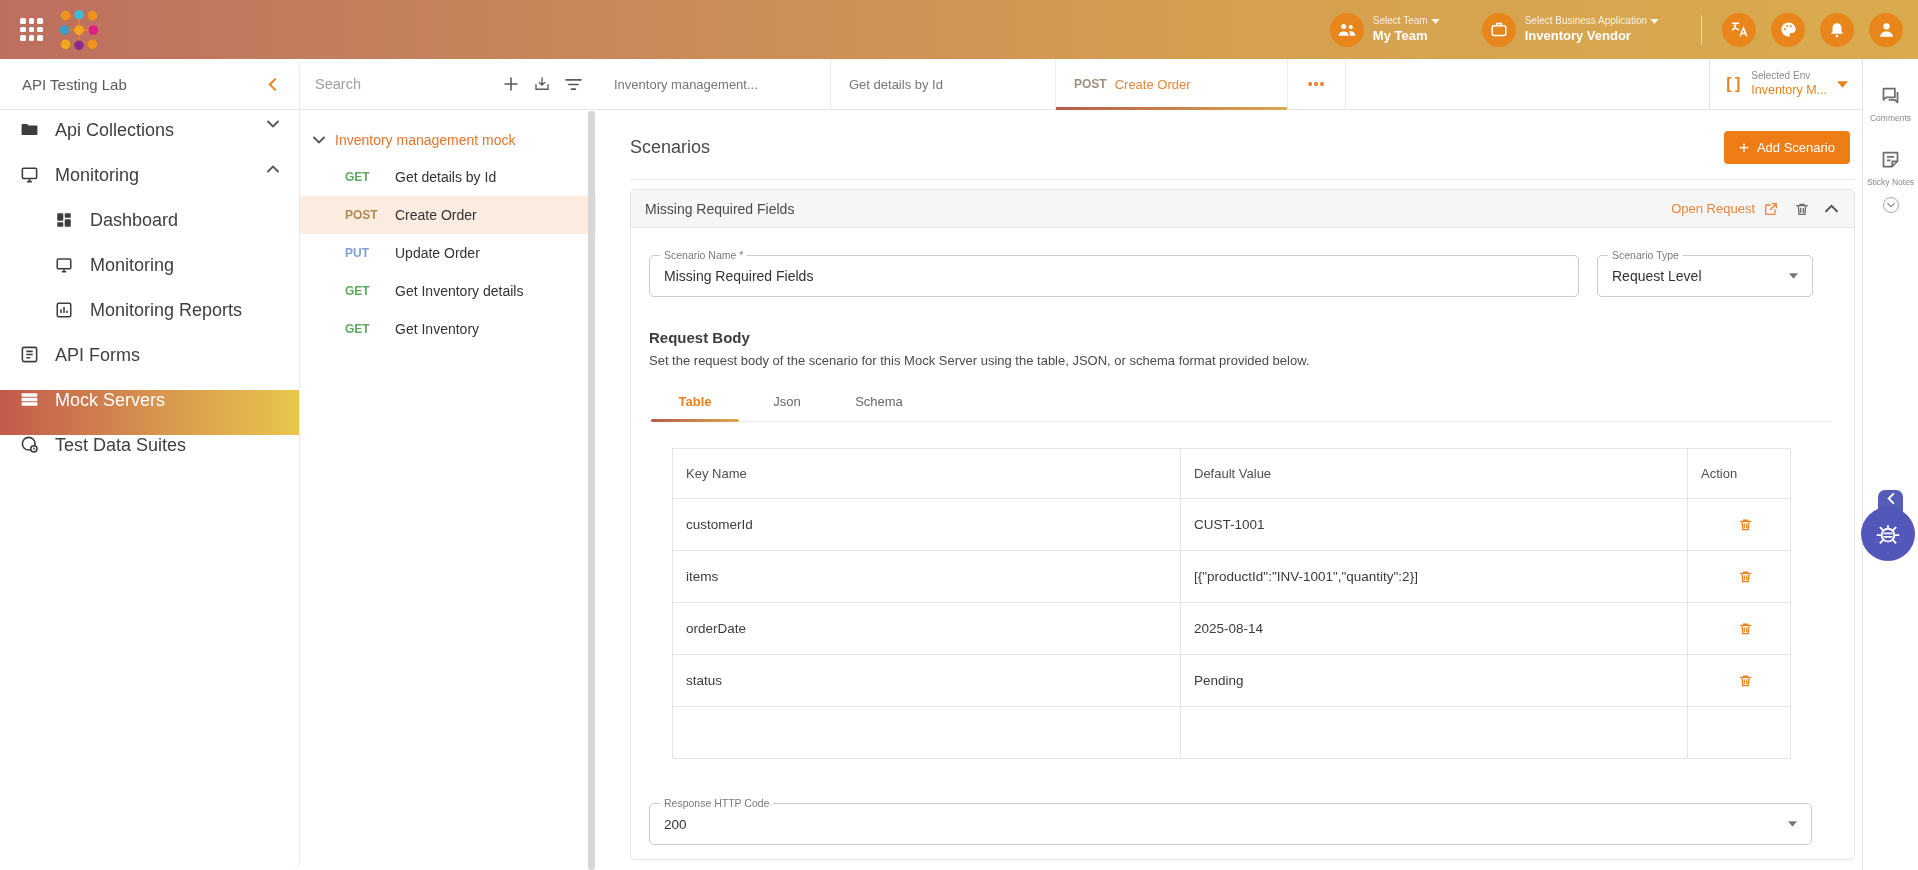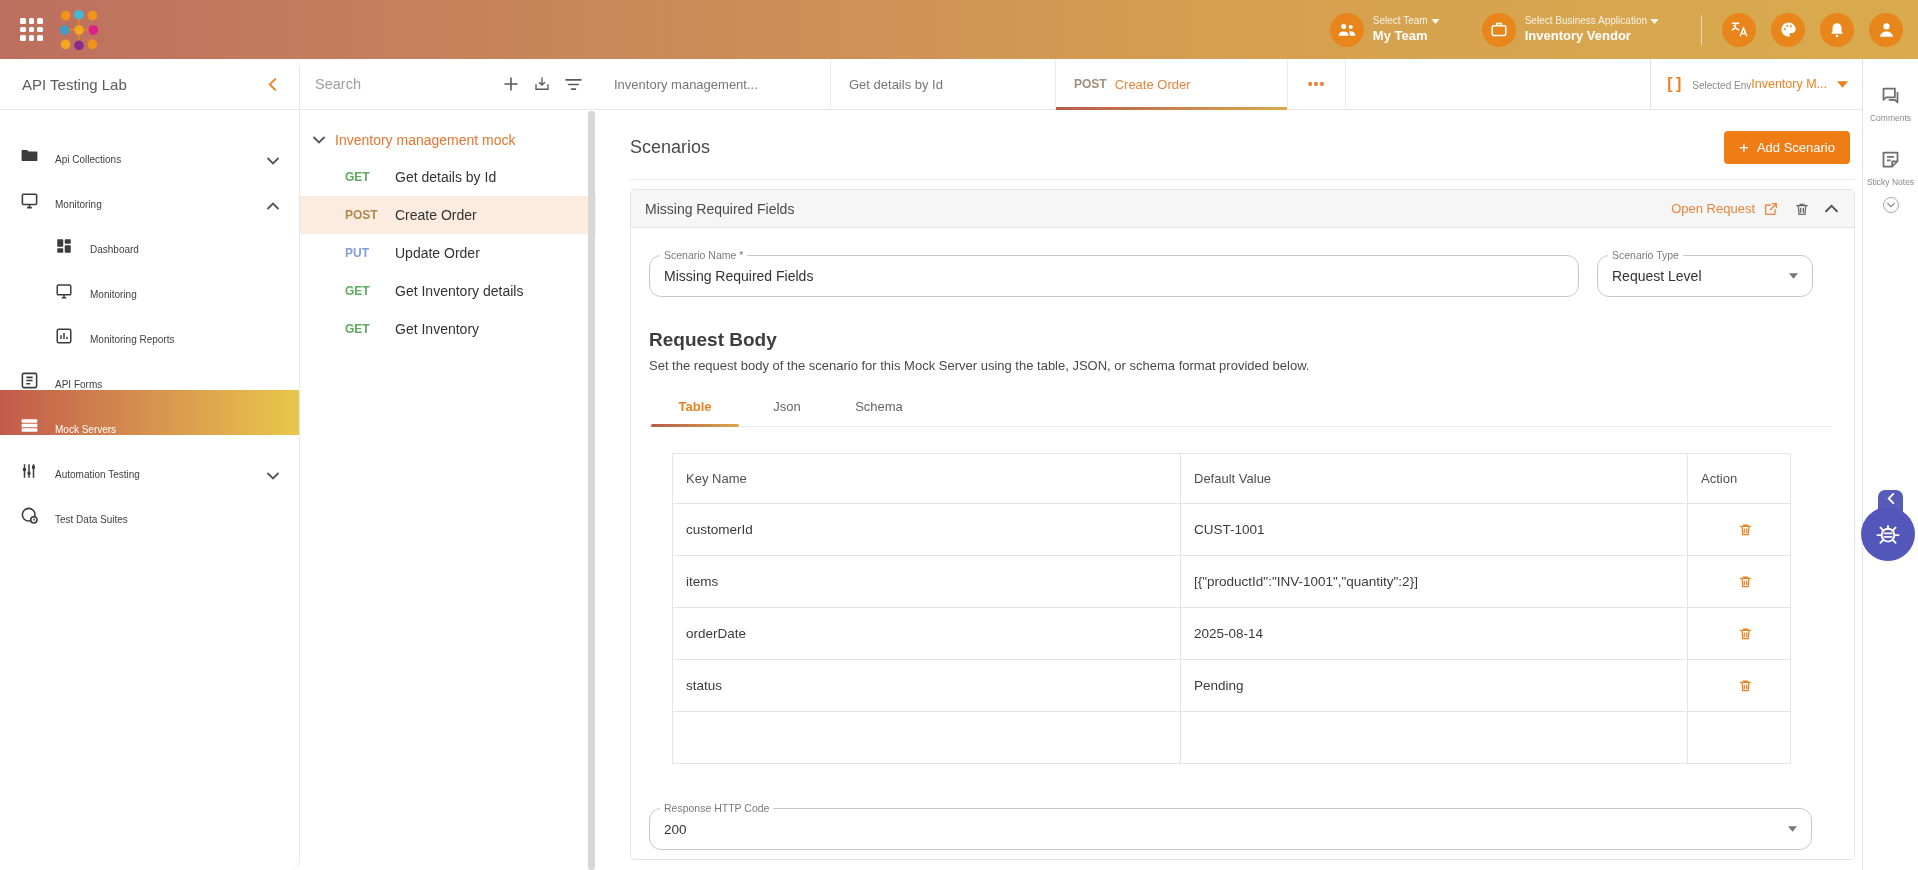--- a/index.html
+++ b/index.html
@@ -27,22 +27,22 @@
     display:flex; align-items:center; justify-content:center; margin-right:15px; cursor:pointer; }
 
   
   .sidebar { position:absolute; left:0; top:59px; width:300px; bottom:0; background:#fff;
     border-right:1px solid #e8e8e8;border-radius:9px; }
   .sidebar-header { height:51px; display:flex; align-items:center; padding:0 22px;
     border-bottom:1px solid #e8e8e8; color:#5c5c5c; font-size:15px; }
   .collapse-btn { margin-left:auto; color:#e8821e; background:none; border:none; cursor:pointer;
     display:flex; align-items:center; }
   .side-nav { padding-top:10px; }
-  .side-item { height:45px; display:flex; align-items:flex-end; padding:0 20px 0 20px;
-    font-size:10px; color:#3f3f3f; gap:16px; cursor:pointer; }
+  .side-item { height:45px; display:flex; align-items:flex-start; padding:0 20px 0 20px;
+    font-size:18px; color:#3f3f3f; gap:16px; cursor:pointer; }
   .side-item .s-icon { width:19px; height:19px; display:flex; align-items:center; color:#3c3c3c; flex:none; }
   .side-item.child { padding-left:55px; }
   .side-item .chev { margin-left:auto; color:#555; display:flex; }
   .side-item.selected { background:linear-gradient(90deg,#c25a4b 0%,#d8974f 55%,#e9c74b 100%); color:#fff; }
   .side-item.selected .s-icon { color:#fff; }
 
   
   .explorer { position:absolute; left:300px; top:59px; width:296px; bottom:0; background:#fff; }
   .explorer-header { height:51px; border-bottom:1px solid #e8e8e8; display:flex;
     align-items:center; padding:0 14px 0 15px; gap:14px; }
@@ -70,21 +70,21 @@
   .tab1 { width:235px; } .tab2 { width:225px; } .tab3 { width:232px; }
   .tab .t-method { color:#9e8e7e; font-size:12px; font-weight:bold; margin-right:8px; }
   .tab.active { color:#e8843c; }
   .tab.active::after { content:""; position:absolute; left:0; right:0; bottom:-1px; height:3px;
     background:linear-gradient(90deg,#b85a4b,#d9a94e); }
   .tab-more { width:58px; display:flex; align-items:center; justify-content:center;
     color:#e8843c; font-size:14px; font-weight:bold; letter-spacing:1px; border-right:1px solid #ececec; cursor:pointer; }
   .env { margin-left:auto; display:flex; align-items:center; gap:10px; padding:0 14px 0 16px;
     border-left:1px solid #e3e3e3; cursor:pointer; }
   .env-bracket { color:#e8821e; font-size:16px; font-weight:bold; letter-spacing:1px; }
-  .env-texts { display:flex; flex-direction:row; line-height:1.3;align-items:flex-end; }
+  .env-texts { display:flex; flex-direction:column; line-height:1.3; }
   .env-label { font-size:10px; color:#8a8a8a; }
   .env-value { font-size:12.5px; color:#e8821e; }
 
   .content-head { display:flex; align-items:center; justify-content:space-between;
     margin:21px 12px 0 34px; }
   .page-title { font-size:18px; font-weight:normal; color:#4a4a4a; }
   .add-btn { background:#ef7d15; color:#fff; border:none; border-radius:4px; height:33px;
     padding:0 15px; font-size:13px; display:flex; align-items:center; gap:8px; cursor:pointer;
     font-family:"Liberation Sans", sans-serif; }
   .add-btn .plus { font-size:17px; font-weight:normal; line-height:1; }
@@ -94,32 +94,32 @@
   .card { margin:9px 7px 0 34px; border:1px solid #e4e4e4; border-radius:5px; height:671px; overflow:hidden; background:#fff; }
   .card-head { height:38px; background:#f6f6f6; border-bottom:1px solid #e4e4e4;
     display:flex; align-items:center; padding:0 16px 0 14px; font-size:14px; color:#4a4a4a; }
   .card-head-right { margin-left:auto; display:flex; align-items:center; gap:15px; }
   .open-request { display:flex; align-items:center; gap:8px; color:#e8843c; font-size:13px;
     background:none; border:none; cursor:pointer; font-family:"Liberation Sans", sans-serif; }
   .icon-plain { background:none; border:none; cursor:pointer; display:flex; align-items:center; padding:0; }
   .card-body { padding:27px 22px 0 18px; }
 
   .field-row { display:flex; gap:18px; }
-  .ofield { position:relative; border:1px solid #c9c9c9; border-radius:12px; height:42px;
+  .ofield { position:relative; border:1px solid #c9c9c9; border-radius:5px; height:42px;
     display:flex; align-items:center; padding:0 14px; background:#fff; }
   .ofield label { position:absolute; top:-7px; left:10px; background:#fff; padding:0 4px;
     font-size:10.5px; color:#7a7a7a; white-space:nowrap; }
   .ofield .val { font-size:14px; color:#333; }
   .ofield .caret { margin-left:auto; display:flex; }
   .f-name { width:930px; }
   .f-type { width:216px; cursor:pointer; }
   .f-response { width:1163px; margin-top:44px; cursor:pointer; }
   .f-response .val { font-size:13.5px; }
 
-  .rb-title { margin-top:32px; font-size:19px; font-weight:bold; color:#3d3d3d; }
+  .rb-title { margin-top:32px; font-size:15px; font-weight:bold; color:#3d3d3d; }
   .rb-desc { margin-top:7px; font-size:13px; color:#4a4a4a; }
   .fmt-tabs { display:flex; border-bottom:1px solid #eaeaea; margin-top:17px; }
   .fmt-tab { width:92px; text-align:center; padding:9px 0 12px; font-size:13px; color:#666;
     position:relative; cursor:pointer; }
   .fmt-tab.active { color:#e8821e; font-weight:bold; }
   .fmt-tab.active::after { content:""; position:absolute; left:2px; right:2px; bottom:-1px;
     height:3px; border-radius:2px; background:linear-gradient(90deg,#b85a4b,#d9a94e); }
 
   table.kv { border-collapse:collapse; margin:26px 0 0 23px; table-layout:fixed; }
   table.kv th, table.kv td { border:1px solid #e4e4e4; text-align:left; padding-left:13px; }
@@ -328,36 +328,20 @@
       </div>
       <div class="side-item selected">
         <span class="s-icon">
           <svg width="19" height="19" viewBox="0 0 24 24" fill="currentColor">
               <rect x="2" y="4" width="20" height="4.4" rx="1"></rect>
               <rect x="2" y="9.8" width="20" height="4.4" rx="1"></rect>
               <rect x="2" y="15.6" width="20" height="4.4" rx="1"></rect>
             </svg>
         </span>
         <span>Mock Servers</span>
-      </div>
-      <div class="side-item">
-        <span class="s-icon">
-          <svg width="18" height="18" viewBox="0 0 24 24" fill="none" stroke="currentColor" stroke-width="2">
-              <path d="M6 3v18M12 3v18M18 3v18"></path>
-              <rect x="4" y="8" width="4" height="4" fill="currentColor" stroke="none"></rect>
-              <rect x="10" y="13" width="4" height="4" fill="currentColor" stroke="none"></rect>
-              <rect x="16" y="5" width="4" height="4" fill="currentColor" stroke="none"></rect>
-            </svg>
-        </span>
-        <span>Automation Testing</span>
-        <span class="chev">
-          <svg width="12" height="8" viewBox="0 0 12 8" fill="none" stroke="currentColor" stroke-width="1.8" stroke-linecap="round">
-              <path d="M1 1.5 6 6.5l5-5"></path>
-            </svg>
-        </span>
       </div>
       <div class="side-item">
         <span class="s-icon">
           <svg width="19" height="19" viewBox="0 0 24 24" fill="none" stroke="currentColor" stroke-width="2">
               <circle cx="11" cy="11" r="8"></circle>
               <circle cx="17.5" cy="17.5" r="4" fill="#fff"></circle>
               <path d="M17.5 15.9v1.6h1.4" stroke-width="1.4"></path>
             </svg>
         </span>
         <span>Test Data Suites</span>

